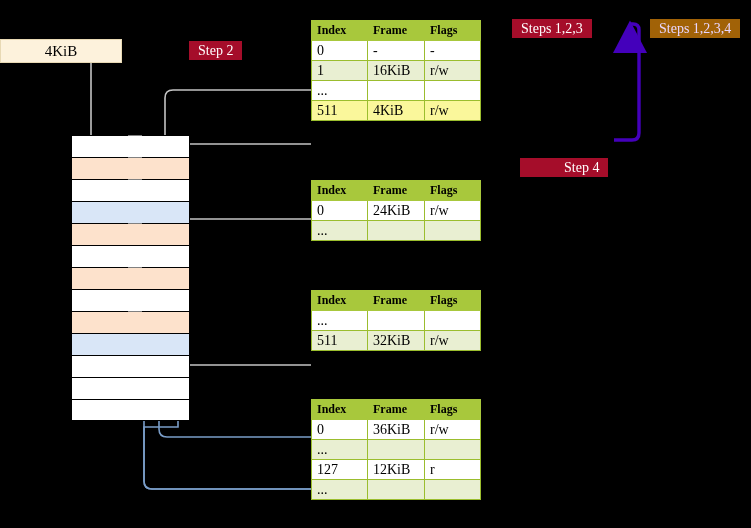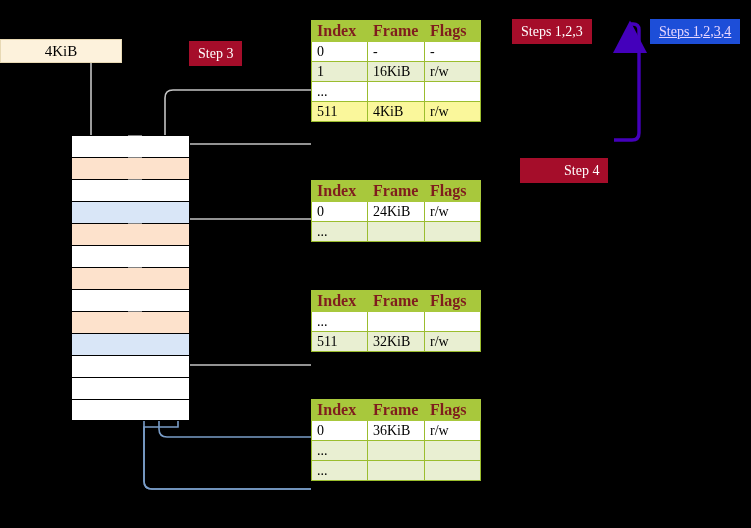--- a/index.html
+++ b/index.html
@@ -16,26 +16,26 @@
   
   .banner{
     position:absolute;left:0;top:39px;width:120px;height:22px;
     background:#FDF2DC;border:1px solid #E8D9B4;
     display:flex;align-items:center;justify-content:center;
     font-size:15px;line-height:1;color:#000;
   }
 
   
   .pill{
-    position:absolute;height:25px;display:flex;align-items:center;
+    position:absolute;height:19px;display:flex;align-items:center;
     justify-content:center;padding:0 9px;font-size:14px;line-height:1;
     color:#fff;white-space:nowrap;
   }
   .pill.red{background:#A50D2A;}
-  .pill.violet{background:#1d4ed8;color:#E8D6FF;text-decoration:underline;}
+  .pill.violet{background:#a16207;color:#E8D6FF;}
   #pill-step0{left:189px;top:41px;}
   #pill-step4{left:520px;top:158px;padding-left:44px;}
   #pill-steps123{left:512px;top:19px;}
   #pill-steps1234{left:650px;top:19px;}
 
   
   .memcol{position:absolute;left:71px;top:135px;width:119px;height:280px;}
   .memrow{
     position:absolute;left:0;width:119px;height:22px;
     box-sizing:border-box;background:#fff;
@@ -47,21 +47,21 @@
   .tick{position:absolute;width:14px;height:0;border-top:1.5px solid #808080;left:57px;}
 
   
   .ptable{position:absolute;border-collapse:collapse;font-size:14px;}
   .ptable td,.ptable th{
     border:1px solid #9BBD2E;padding:1px 5px;height:20px;
     text-align:left;vertical-align:middle;box-sizing:border-box;
     font-weight:normal;
   }
   .ptable th{
-    background:#A8C83C;color:#7f1d1d;font-weight:bold;font-size:16px;
+    background:#A8C83C;color:#000000;font-weight:bold;font-size:12px;
     border:1px solid #A8C83C;
   }
   .ptable td.c-idx{width:56px;}
   .ptable td.c-frm{width:57px;}
   .ptable td.c-flg{width:56px;}
   .ptable th.c-idx{width:56px;}
   .ptable th.c-frm{width:57px;margin-top:12px;}
   .ptable th.c-flg{width:56px;}
   .row-white td{background:#fff;}
   .row-tint td{background:#E9EFD2;}
@@ -111,21 +111,21 @@
     <path d="M 311,489 L 152,489 Q 144,489 144,481 L 144,340" fill="none" stroke="#7A9DC8" stroke-width="1.6" marker-end="url(#ah-blue)"></path>
 
     <path d="M 614,140 L 632,140 Q 639,140 639,133 L 639,30 Q 639,24 633,24 L 630,24" fill="none" stroke="#4400BB" stroke-width="3.4" marker-end="url(#ah-violet)"></path>
   </svg>
 
   <div class="banner">
     <span>4KiB</span>
   </div>
 
   <div class="pill red" id="pill-step0">
-    <span>Step 3</span>
+    <span>Step 2</span>
   </div>
   <div class="pill red" id="pill-step4">
     <span>Step 4</span>
   </div>
   <div class="pill red" id="pill-steps123">
     <span>Steps 1,2,3</span>
   </div>
   <div class="pill violet" id="pill-steps1234">
     <span>Steps 1,2,3,4</span>
   </div>
@@ -237,20 +237,25 @@
         <tr class="row-white">
           <td class="c-idx">0</td>
           <td class="c-frm">36KiB</td>
           <td class="c-flg">r/w</td>
         </tr>
         <tr class="row-tint">
           <td class="c-idx">...</td>
           <td class="c-frm"></td>
           <td class="c-flg"></td>
         </tr>
+        <tr class="row-white">
+          <td class="c-idx">127</td>
+          <td class="c-frm">12KiB</td>
+          <td class="c-flg">r</td>
+        </tr>
         <tr class="row-tint">
           <td class="c-idx">...</td>
           <td class="c-frm"></td>
           <td class="c-flg"></td>
         </tr>
       </tbody>
     </table>
 
 </div>
 

